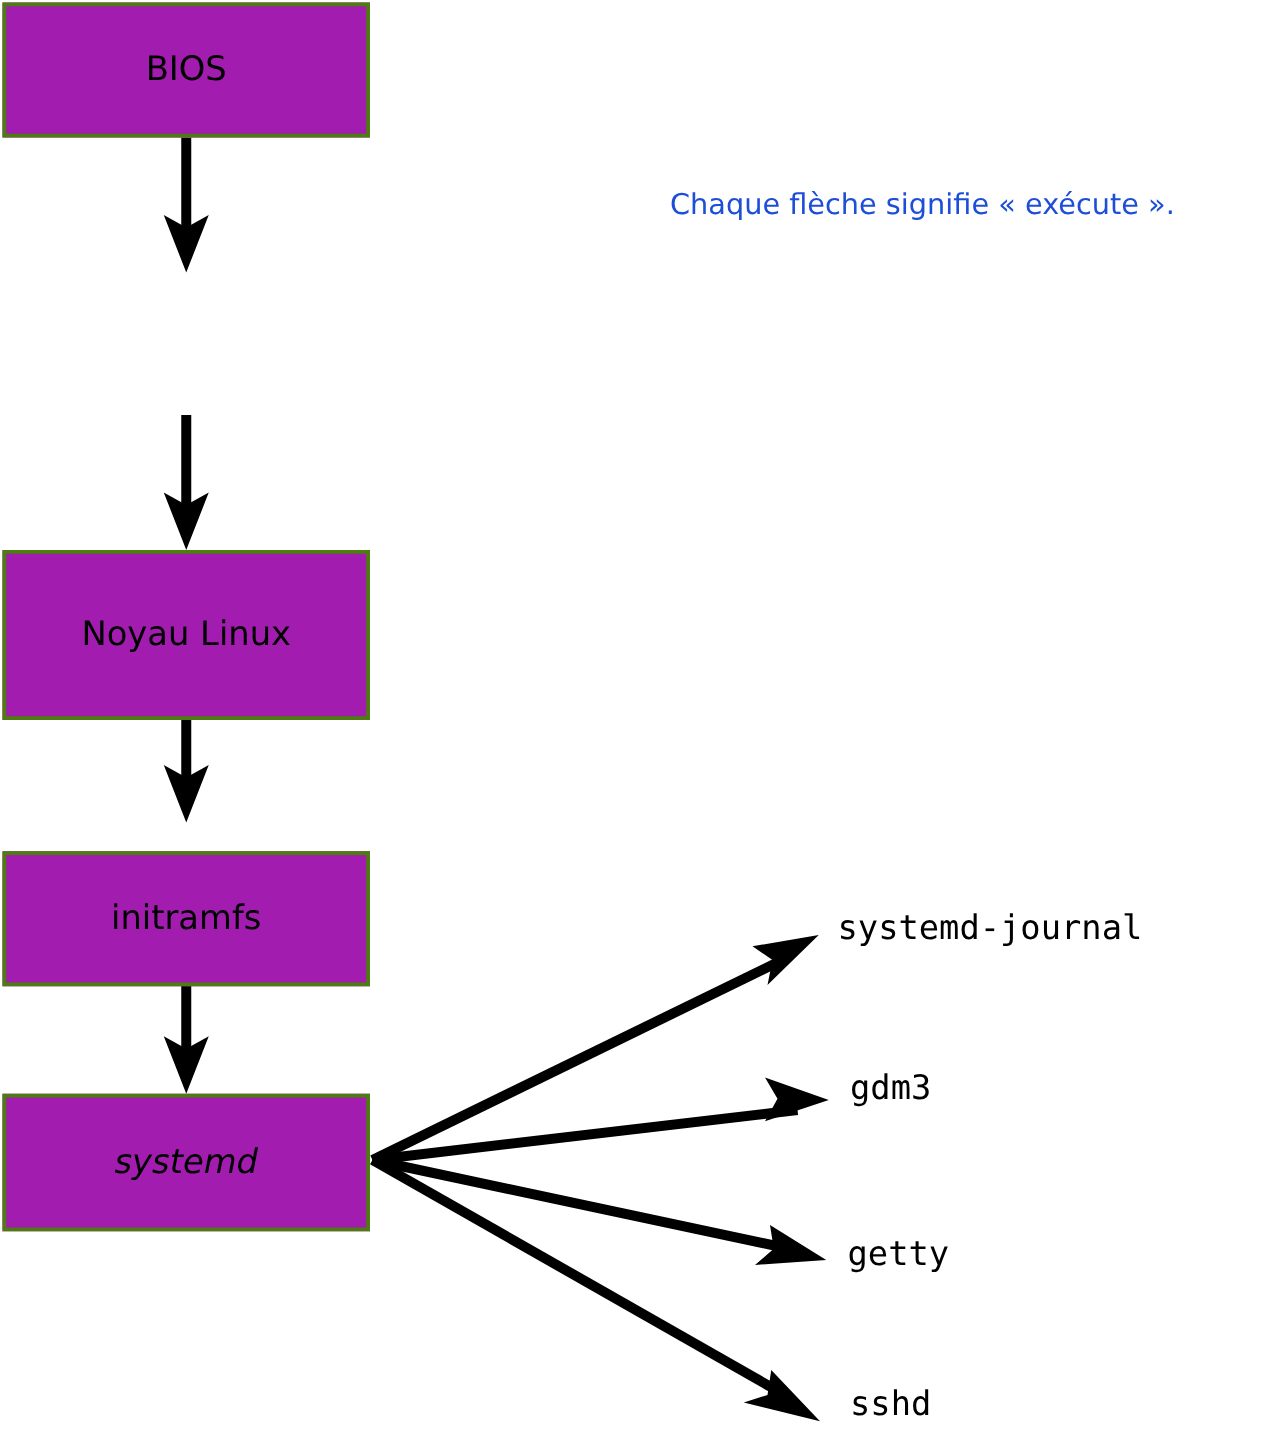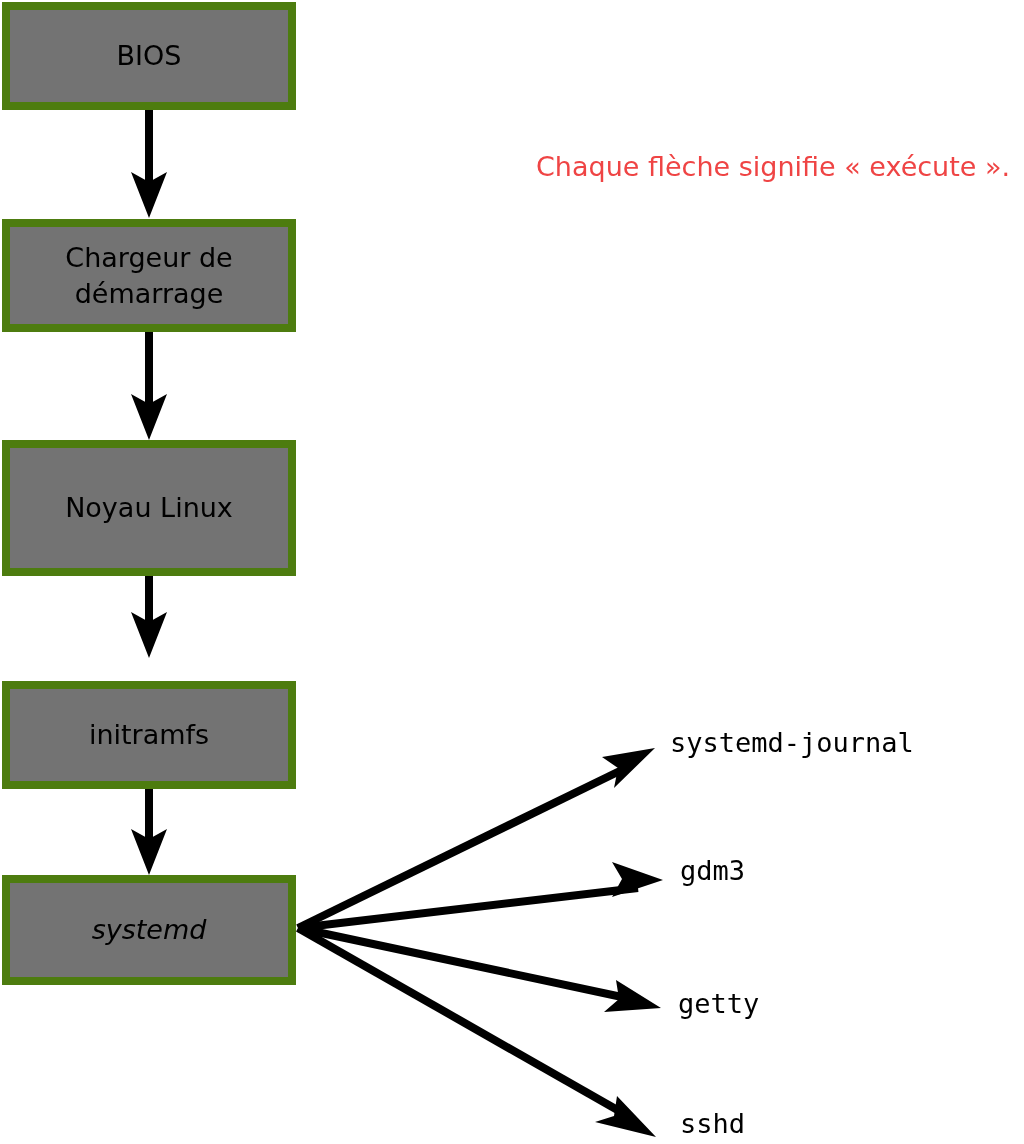--- a/index.html
+++ b/index.html
@@ -20,22 +20,22 @@
   #diagram-svg {
     position: absolute;
     left: 0;
     top: 0;
     width: 1024px;
     height: 1144px;
   }
   .node-box {
     position: absolute;
     box-sizing: border-box;
-    border: 8px solid #4d7c0f;
-    background: #737373;
+    border: 3px solid #4d7c0f;
+    background: #a21caf;
     display: flex;
     align-items: center;
     justify-content: center;
     text-align: center;
   }
   .node-label {
     font-family: "DejaVu Sans", sans-serif;
     font-size: 27px;
     line-height: 1.32;
     color: #000000;
@@ -46,23 +46,23 @@
     position: absolute;
     font-family: "DejaVu Sans Mono", monospace;
     font-size: 27px;
     line-height: 1;
     color: #000000;
     white-space: nowrap;
   }
   .note-text {
     position: absolute;
     font-family: "DejaVu Sans", sans-serif;
-    font-size: 27px;
+    font-size: 23px;
     line-height: 1;
-    color: #ef4444;
+    color: #1d4ed8;
     white-space: nowrap;
   }
   
   #box-bios        { left: 2px;  top: 2px;   width: 294px; height: 108px; }
   #box-bootloader  { left: 2px;  top: 219px; width: 294px; height: 113px; }
   #box-kernel      { left: 2px;  top: 440px; width: 294px; height: 136px; }
   #box-initramfs   { left: 2px;  top: 658px; width: 294px; height: 108px; margin-top: 23px; }
   #box-systemd     { left: 2px;  top: 875px; width: 294px; height: 110px; font-style: italic; }
 </style>
 </head>
@@ -110,24 +110,20 @@
     <g>
       <line x1="298" y1="928" x2="628" y2="1116" stroke="#000" stroke-width="8"></line>
       <polygon points="656,1137 617,1096 614,1116 595,1122" fill="#000"></polygon>
     </g>
   </svg>
 
   <div class="node-box" id="box-bios">
     <span class="node-label">BIOS</span>
   </div>
 
-  <div class="node-box" id="box-bootloader">
-    <span class="node-label">Chargeur de
-démarrage</span>
-  </div>
 
   <div class="node-box" id="box-kernel">
     <span class="node-label">Noyau Linux</span>
   </div>
 
   <div class="node-box" id="box-initramfs">
     <span class="node-label">initramfs</span>
   </div>
 
   <div class="node-box" id="box-systemd">

